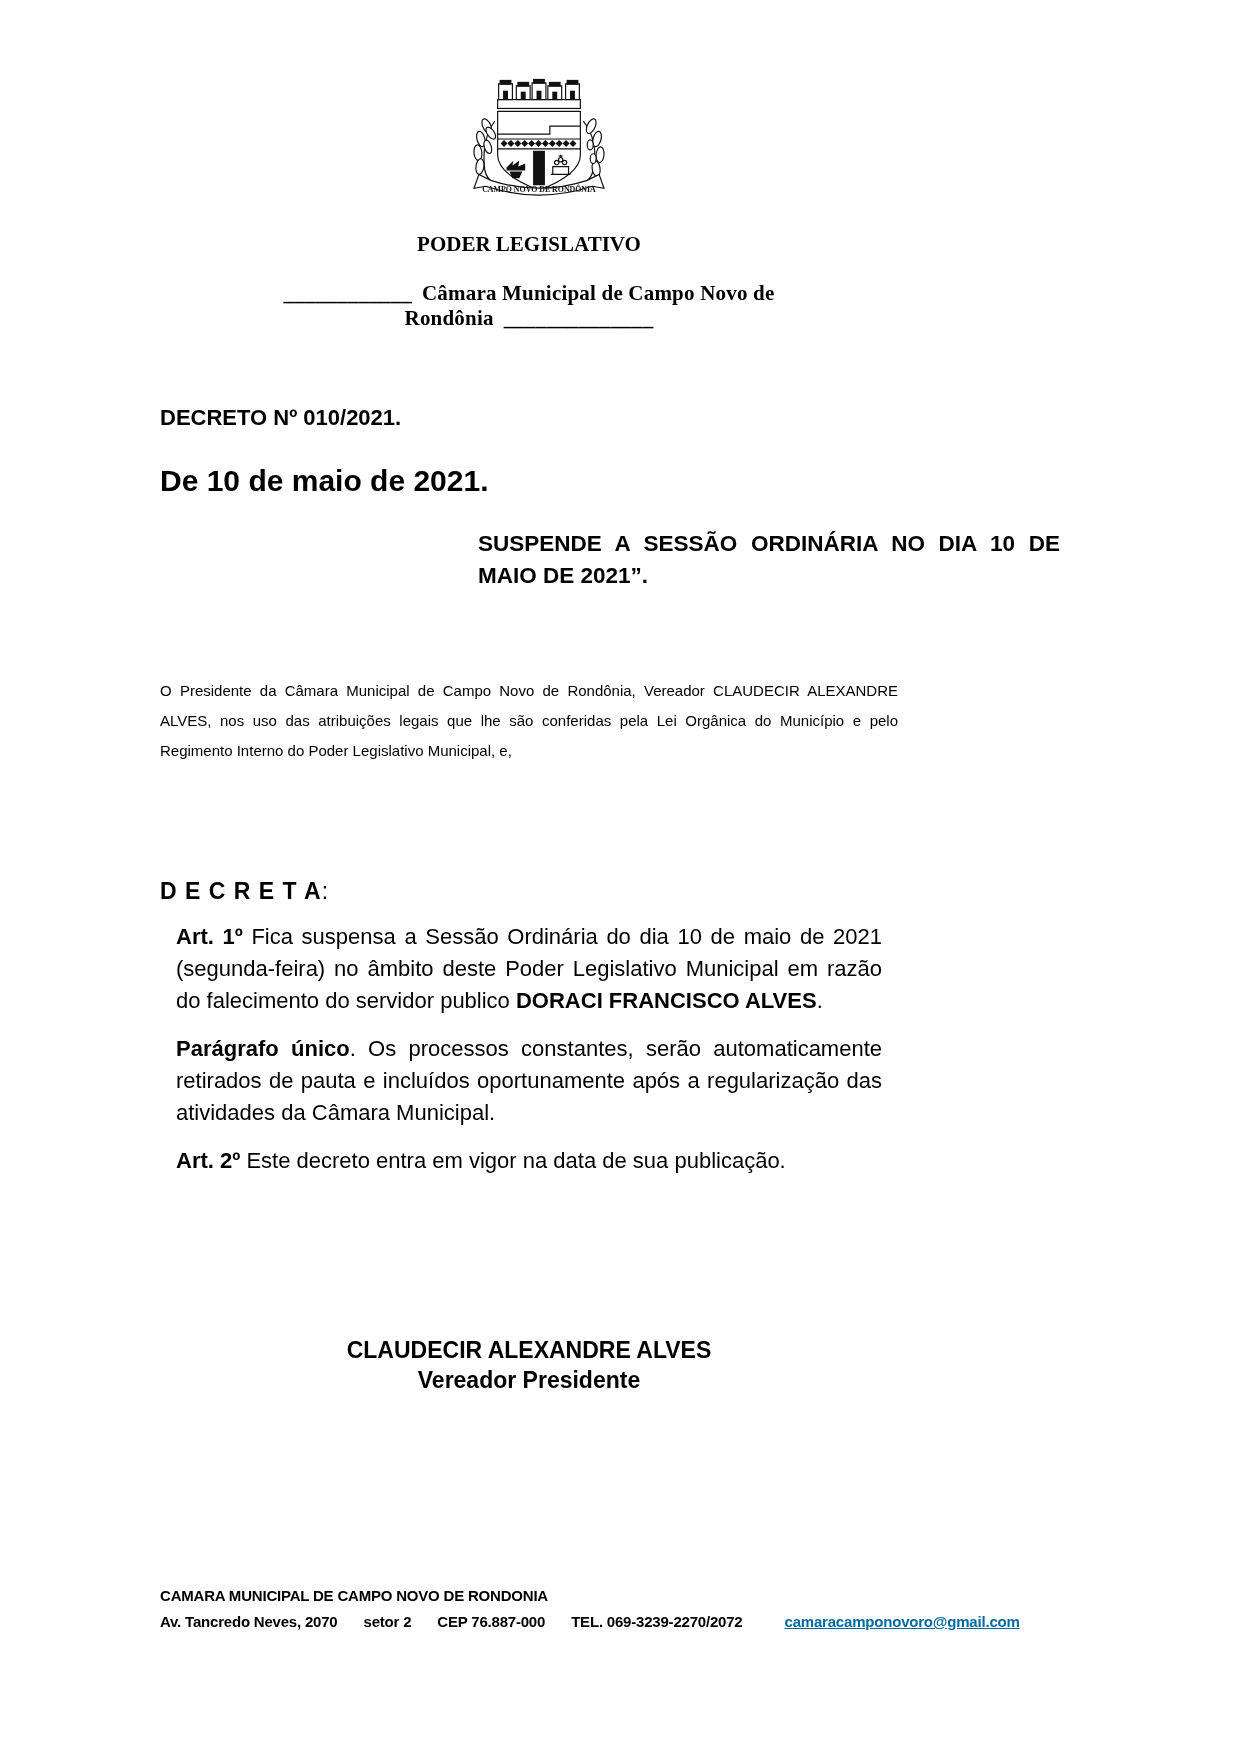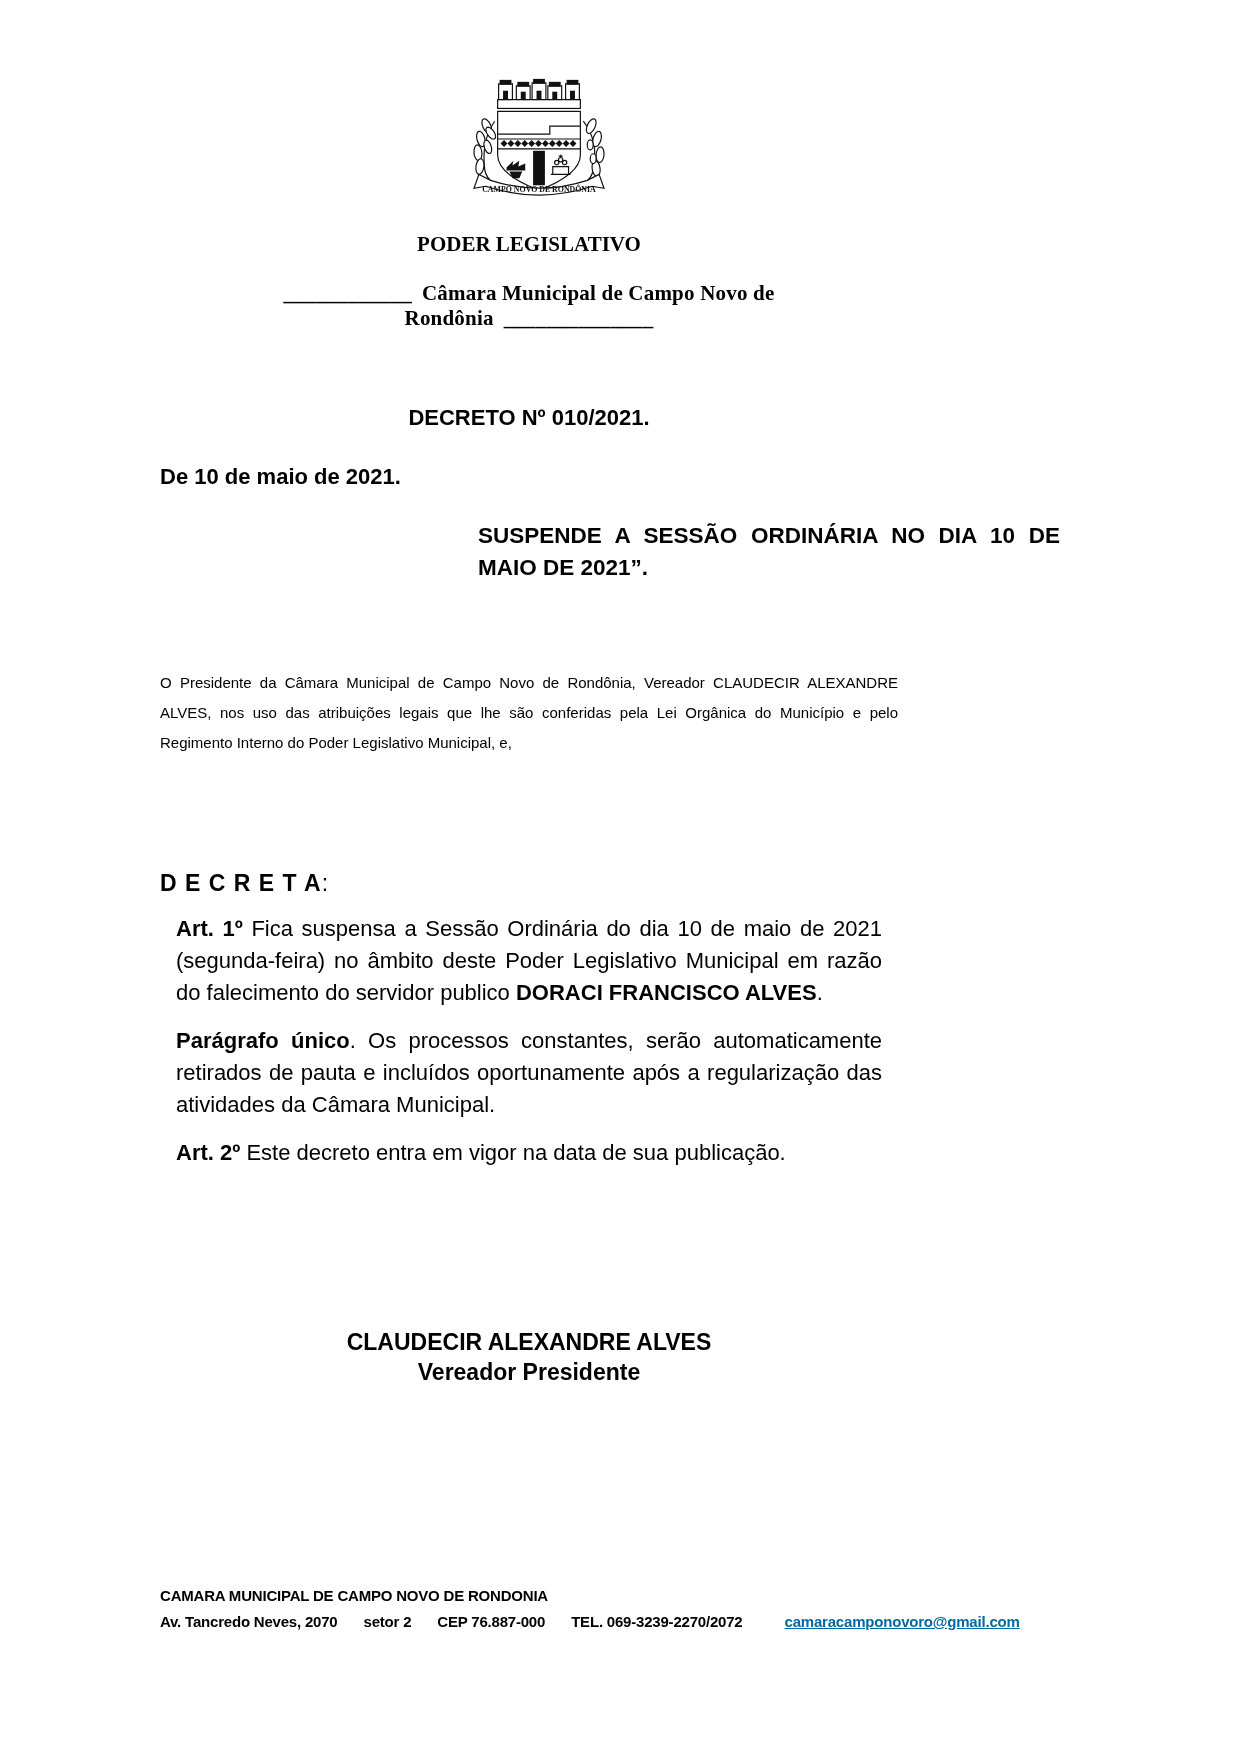--- a/index.html
+++ b/index.html
@@ -30,25 +30,24 @@
     color:#000;
   }
   .org{margin-top:30px;}
   .subline{margin-top:24px; letter-spacing:0.2px;}
   .subline .subtxt{padding:0 10px;}
   .bold{font-weight:bold;}
   .decree-number{
     margin-top:74px;
     font-size:22px;
     font-weight:bold;
-    text-align:center;
   }
   .decree-date{
     margin-top:33px;
-    font-size:22px;
+    font-size:30px;
     font-weight:bold;
   }
   .epigraph{
     margin-top:30px;
     margin-left:318px;
     width:582px;
     font-size:22.5px;
     font-weight:bold;
     line-height:32px;
     text-align:justify;

